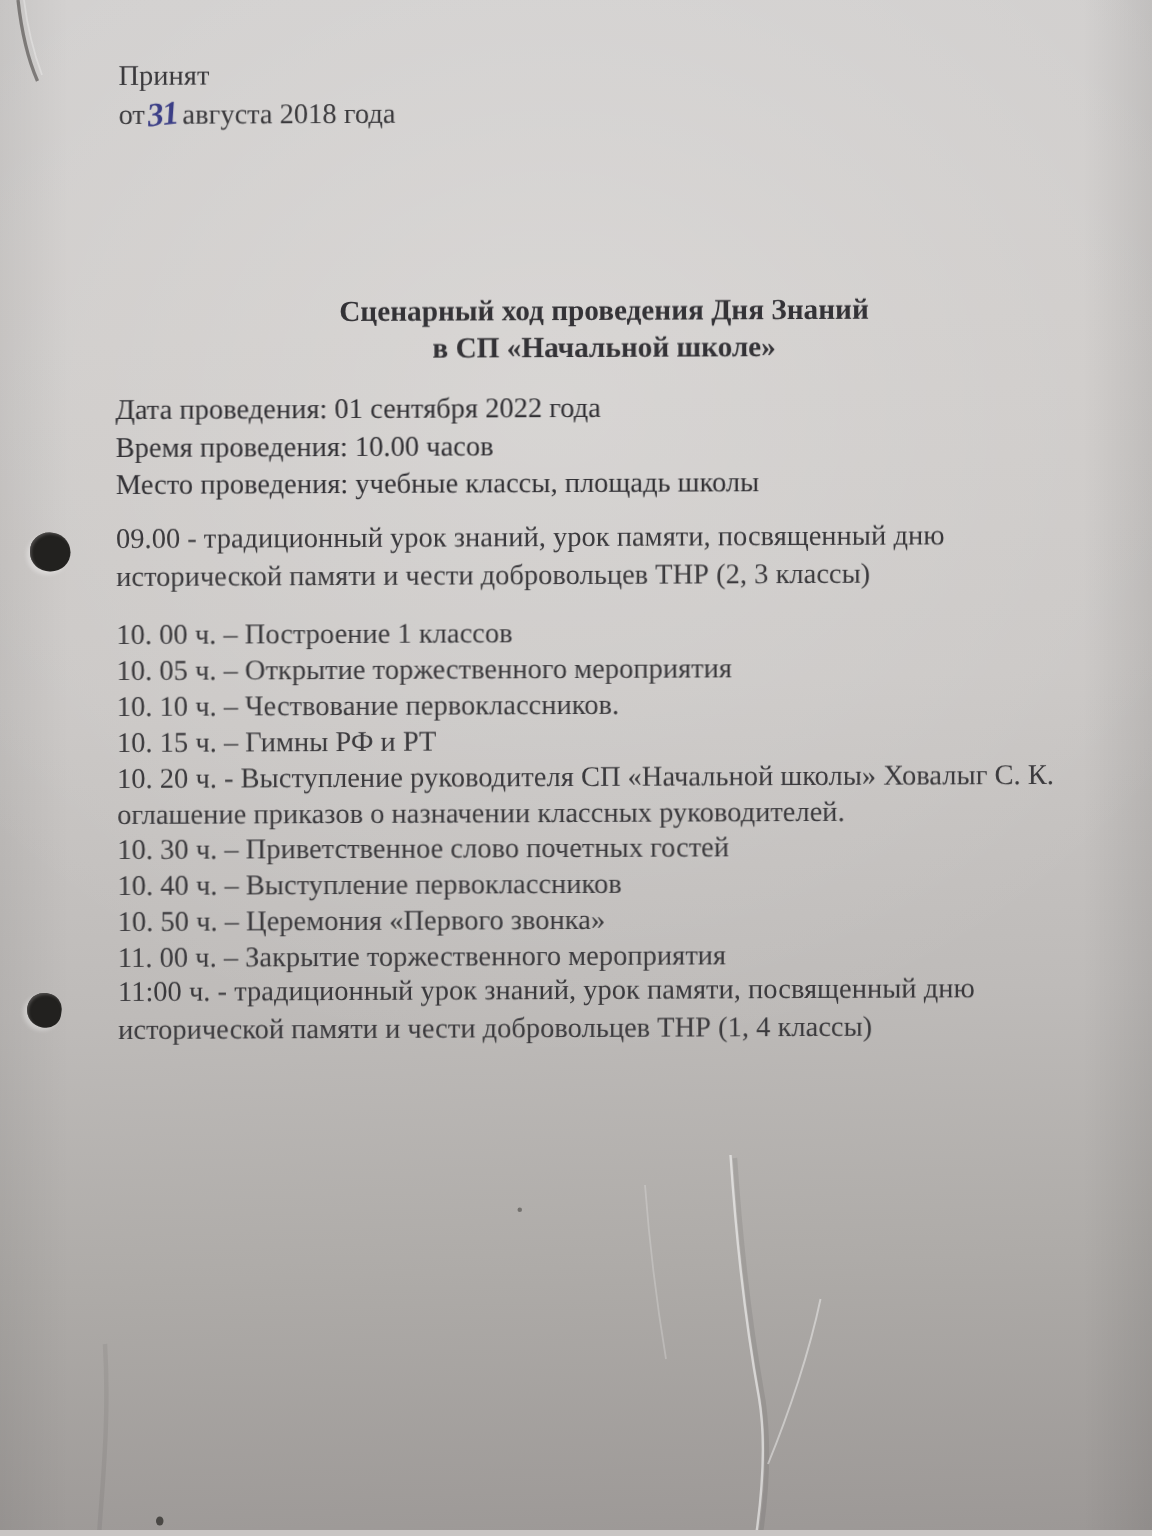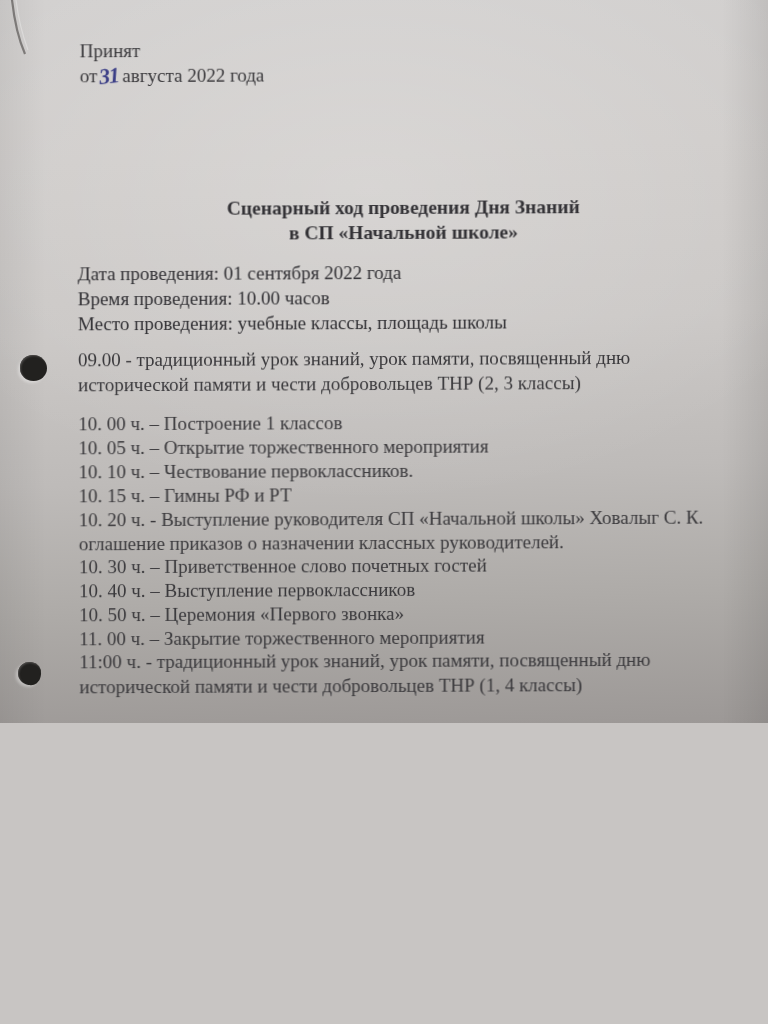--- a/index.html
+++ b/index.html
@@ -2,21 +2,21 @@
 <html><head>
 <meta charset="utf-8">
 <style>
   html, body { margin: 0; padding: 0; }
   body {
     width: 768px; height: 1024px; overflow: hidden;
     font-family: "Liberation Serif", serif;
     background: #c8c5c3;
   }
   .photo {
-    position: relative; width: 768px; height: 723px; overflow: hidden;
+    position: relative; width: 768px; height: 1020px; overflow: hidden;
     background: #84cc16;
   }
   
   .shade { position: absolute; inset: 0; pointer-events: none; }
   .shade-linear {
     background: linear-gradient(178deg,
       #d2d0cf 0%, #cfccca 22%, #cac7c5 45%,
       #bebbb9 65%, #aeabA8 82%, #9c9896 100%);
   }
   .shade-vignette {
@@ -89,21 +89,21 @@
   <div class="hole hole-1"></div>
   <div class="hole hole-2"></div>
   <div class="speck speck-1"></div>
   <div class="speck speck-2"></div>
 
   <div class="content">
 
     <div class="approval">
       <div>Принят</div>
       <div>
-        <span>от</span><span class="hand">31</span><span>августа 2022 года</span>
+        <span>от</span><span class="hand">31</span><span>августа 2018 года</span>
       </div>
     </div>
 
     <div class="title">
       <div>Сценарный ход проведения Дня Знаний</div>
       <div>в СП «Начальной школе»</div>
     </div>
 
     <div class="details">
       <div>Дата проведения: 01 сентября 2022 года</div>

